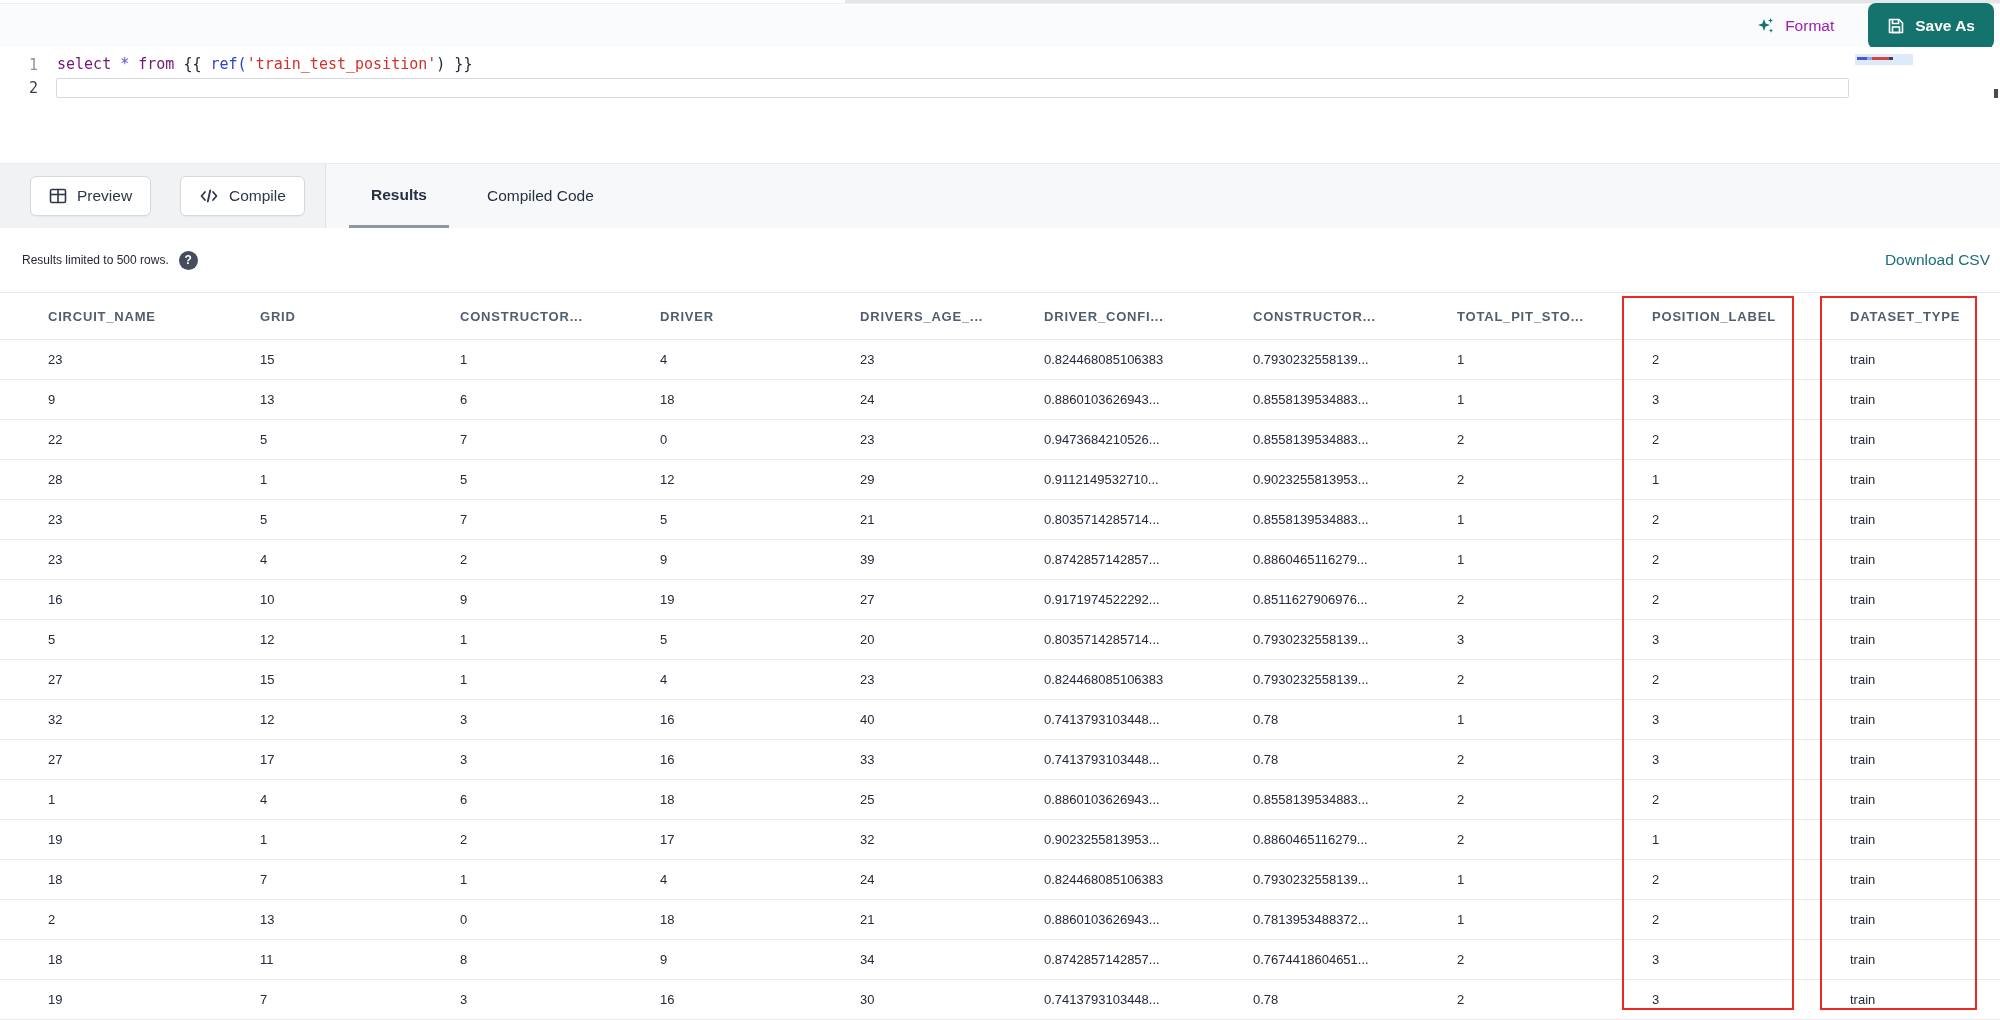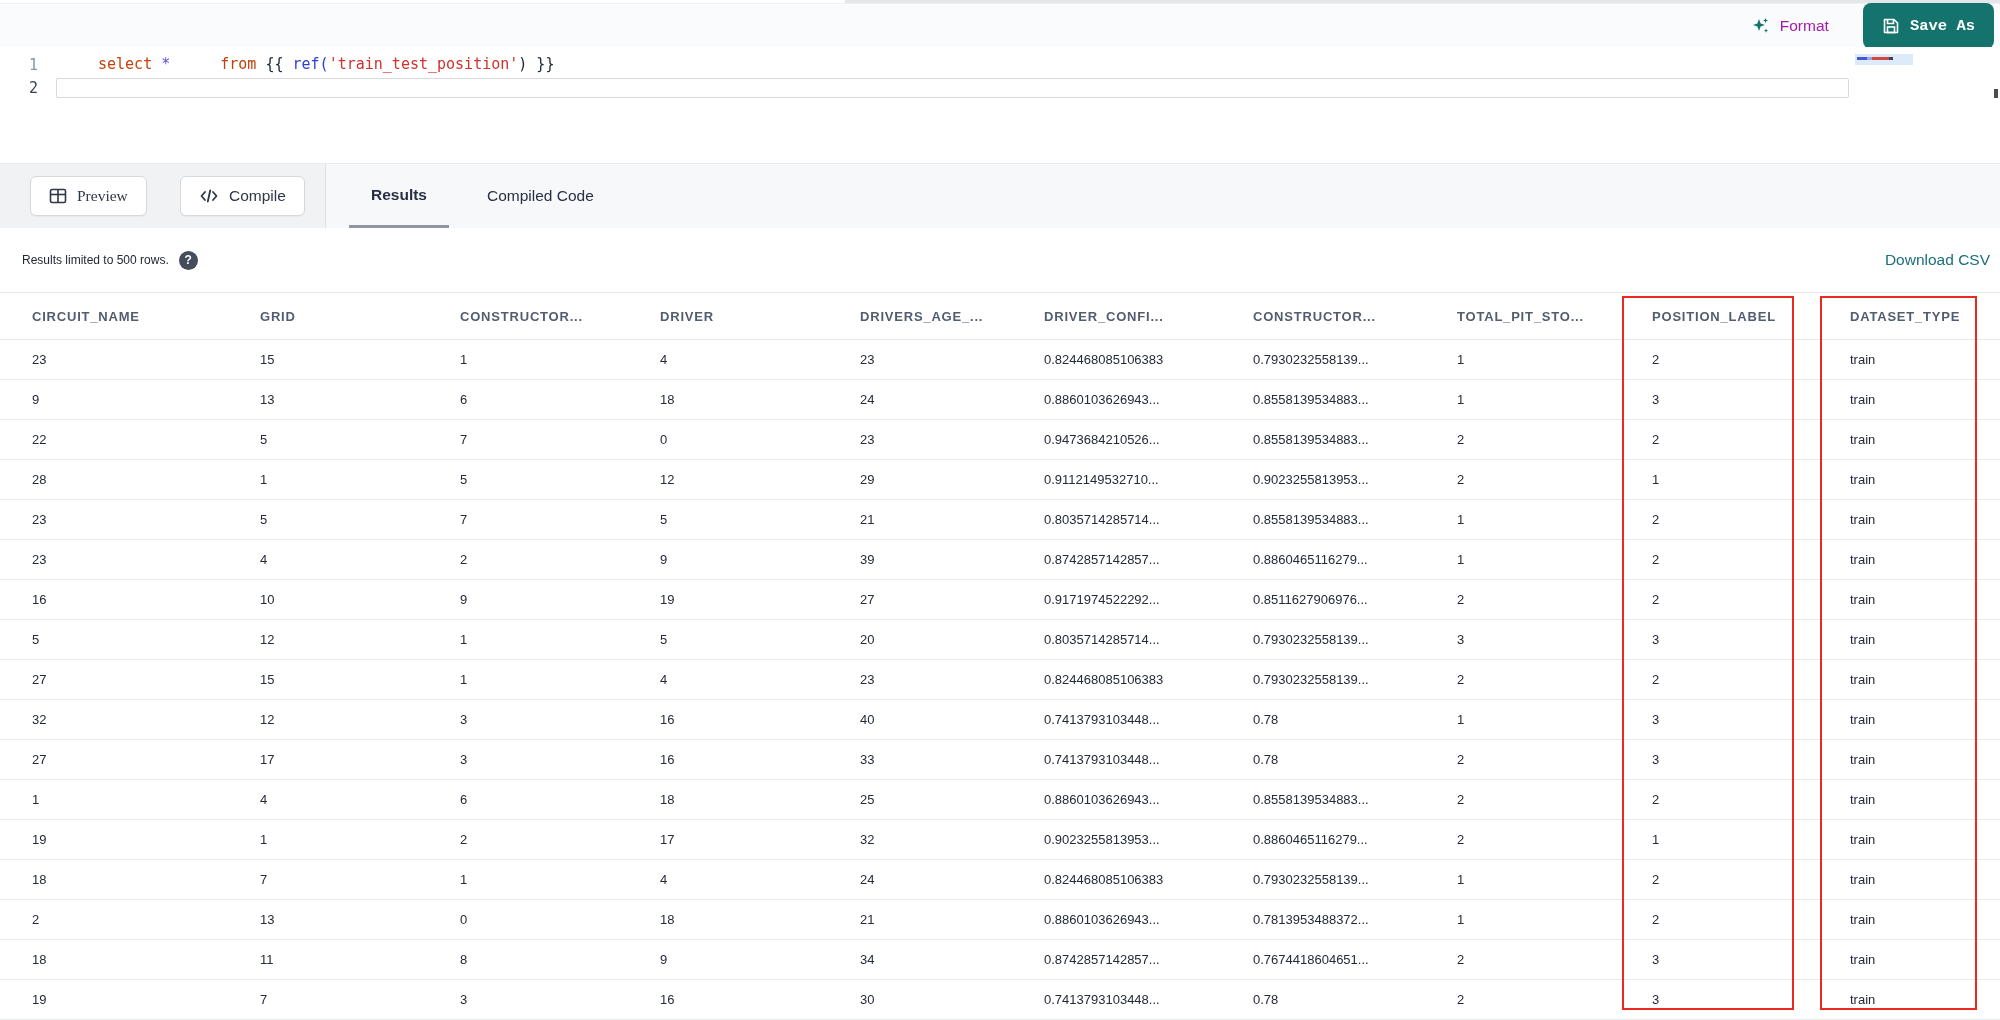--- a/index.html
+++ b/index.html
@@ -11,50 +11,50 @@
 
   
   .top-strip { position:absolute; top:0; left:0; width:2000px; height:4px;
     background:linear-gradient(90deg,#ffffff 0 845px,#e4e6ea 845px); border-bottom:1px solid #edeff2; }
 
   
   .toolbar { position:absolute; top:5px; left:0; width:2000px; height:42px;
     background:#fafbfc; display:flex; align-items:center; justify-content:flex-end; gap:34px; padding-right:6px; }
   .format-btn { display:flex; align-items:center; gap:9px; color:#a21caf; font-size:15.5px; cursor:pointer; }
   .saveas-btn { display:flex; align-items:center; gap:10px; background:#15736d; color:#ffffff;
-    font-size:15.5px; font-weight:600; height:46px; padding:0 19px; border-radius:8px; border:none; cursor:pointer;font-family:Liberation Mono, monospace; }
+    font-size:15.5px; font-weight:600; height:46px; padding:0 19px; border-radius:8px; border:none; cursor:pointer; }
 
   
   .editor { position:absolute; top:47px; left:0; width:2000px; height:116px; background:#ffffff;
     font-family:"DejaVu Sans Mono", monospace; font-size:15px; }
   .gutter-num { position:absolute; width:16px; text-align:right; }
   .num1 { left:22px; top:9px; color:#8a94a6; }
   .num2 { left:22px; top:32px; color:#39404f; }
   .code-line { position:absolute; left:57px; top:8px; white-space:pre; }
-  .tok-kw  { color:#c2410c;margin-left:41px; }
+  .tok-kw  { color:#701a75; }
   .tok-op  { color:#5b4fd4; }
   .tok-brace { color:#1b2430; }
   .tok-fn  { color:#2c3fc7; }
   .tok-str { color:#d0312d; }
   .line2-box { position:absolute; left:56px; top:31px; width:1793px; height:20px;
     border:1px solid #d7dade; border-radius:2px; background:#ffffff; }
   .minimap { position:absolute; left:1855px; top:7px; width:58px; height:11px; background:#ddeafa; }
   .minimap-code { position:absolute; left:2px; top:3px; height:3px; width:52px;
     background:linear-gradient(90deg,#4558cc 0 10px,#9aa4e0 10px 15px,#d24840 15px 32px,#39424f 32px 36px,transparent 36px); }
   .scroll-dot { position:absolute; left:1994px; top:42px; width:4px; height:9px; background:#4c4c4c; }
 
   
   .band { position:absolute; top:163px; left:0; width:2000px; height:65px; border-top:1px solid #e8eaed; }
   .band-left { position:absolute; left:0; top:0; width:325px; height:100%; background:#f1f2f4; }
   .band-right { position:absolute; left:325px; right:0; top:0; height:100%; background:#f7f8fa;
     border-left:1px solid #dfe1e5; display:flex; align-items:stretch; }
   .action-btn { position:absolute; top:12px; height:40px; display:inline-flex; align-items:center; gap:10px;
     background:#ffffff; border:1px solid #d5d8dd; border-radius:6px; padding:0 18px;
     font-size:15.5px; font-weight:500; color:#2e3647; cursor:pointer; box-shadow:0 1px 1px rgba(20,30,50,.04); }
-  .preview-btn { left:30px;font-family:Liberation Serif, serif; }
+  .preview-btn { left:30px; }
   .compile-btn { left:180px; }
   .tab { display:flex; align-items:center; padding:0 22px; font-size:15.5px; color:#273043; cursor:pointer; }
   .tab.active { font-weight:700; border-bottom:3px solid #8f97a2; margin-left:23px; }
   .tab.inactive { margin-left:16px; }
 
   
   .results-bar { position:absolute; top:228px; left:0; width:2000px; height:64px; background:#ffffff;
     display:flex; align-items:center; justify-content:space-between; padding:0 10px 0 22px; }
   .limit-group { display:flex; align-items:center; gap:10px; }
   .limit-text { font-size:12px; color:#232836; }
@@ -63,21 +63,21 @@
   .download-csv { color:#1b6e7b; font-size:15.5px; cursor:pointer; }
 
   
   .table-wrap { position:absolute; top:292px; left:0; width:2000px; }
   table { border-collapse:collapse; table-layout:fixed; width:2000px; }
   thead th { height:47px; font-size:13px; font-weight:700; letter-spacing:0.8px; color:#525d70;
     text-align:left; padding:0 4px 0 18px; border-top:1px solid #e5e7ea; border-bottom:1px solid #e5e7ea;
     white-space:nowrap; overflow:hidden; }
   tbody td { height:40px; font-size:13px; color:#242a38; text-align:left; padding:0 4px 0 18px;
     border-bottom:1px solid #e9eaee; white-space:nowrap; overflow:hidden; }
-  th.first, td.first { padding-left:32px; }
+  th.first, td.first { padding-left:48px; }
 
   .red-box { position:absolute; border:2px solid #ea2a21; }
   .red-box.box1 { left:1622px; top:4px; width:172px; height:714px; }
   .red-box.box2 { left:1820px; top:4px; width:157px; height:714px; }
 
   .icon { display:inline-flex; align-items:center; }
 </style>
 </head>
 <body>
 

